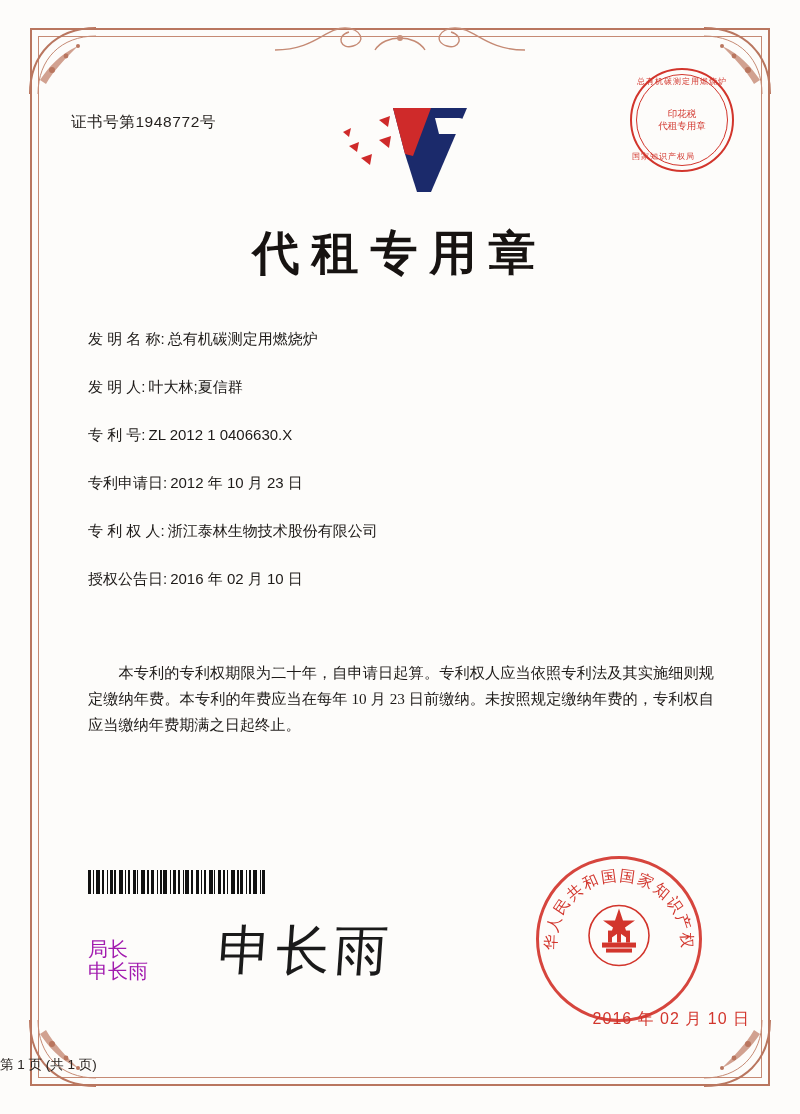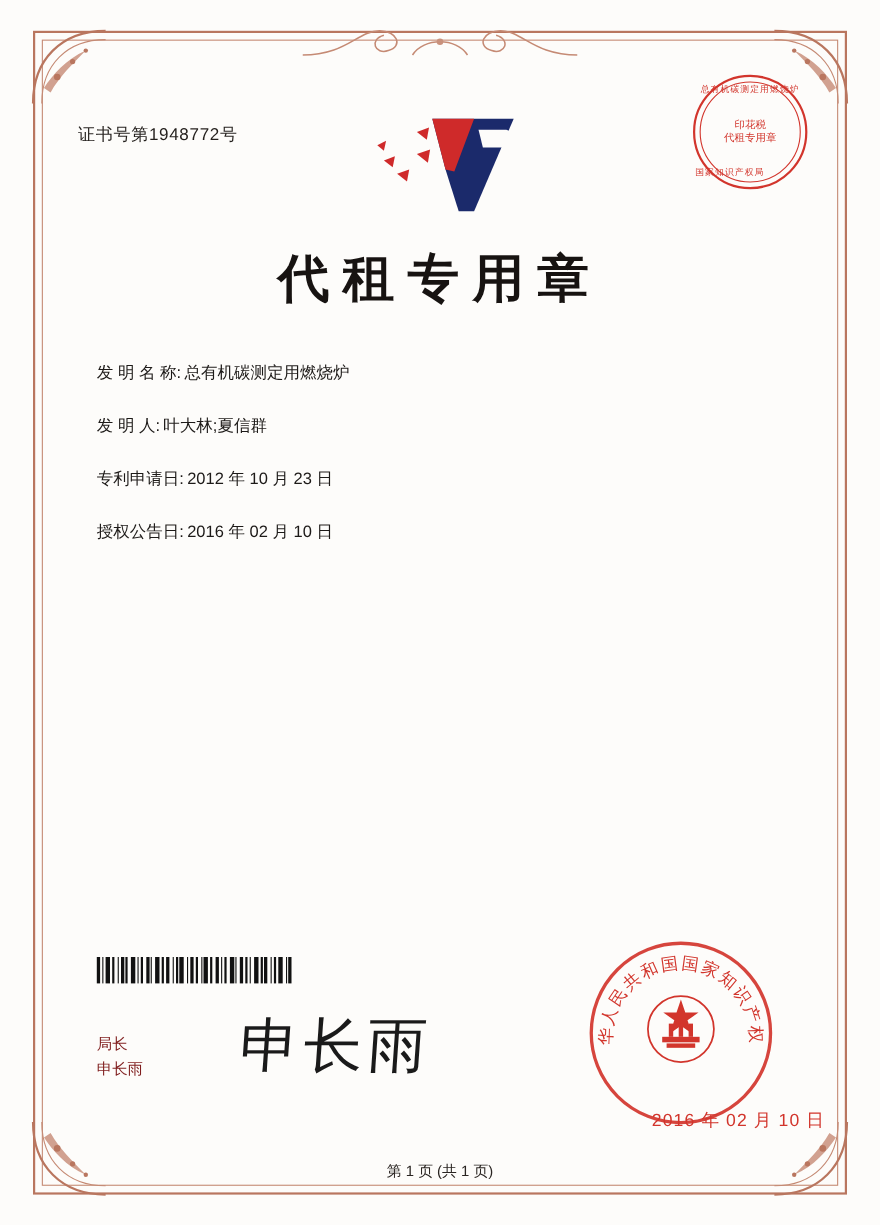--- a/index.html
+++ b/index.html
@@ -189,23 +189,23 @@
     display: block;
     background: #111;
     height: 100%;
   }
 
   
   .sig-label {
     position: absolute;
     left: 88px;
     top: 938px;
-    font-size: 14px;
+    font-size: 20px;
     line-height: 22px;
-    color: #7f1d1d;
+    color: #a21caf;
     font-family: "Liberation Sans", sans-serif;
   }
   .sig-script {
     position: absolute;
     left: 218px;
     top: 915px;
     font-size: 54px;
     color: #1a1a1a;
     font-family: "Liberation Serif", serif;
     letter-spacing: 4px;
@@ -254,21 +254,21 @@
     font-family: "Liberation Sans", sans-serif;
     white-space: nowrap;
     transform: translateX(40px);
   }
 
   .footer {
     position: absolute;
     left: 0;
     right: 0;
     bottom: 40px;
-    text-align: center;
+    text-align: left;
     font-size: 13.5px;
     color: #2a2522;
     font-family: "Liberation Sans", sans-serif;
   }
 </style>
 </head>
 <body>
 
 <div class="page">
 
@@ -352,30 +352,39 @@
   <div class="fields">
     <div class="field-row">
       <span class="field-label">发 明 名 称:</span>
       <span class="field-value">总有机碳测定用燃烧炉</span>
     </div>
     <div class="field-row">
       <span class="field-label">发 明 人:</span>
       <span class="field-value">叶大林;夏信群</span>
     </div>
     <div class="field-row">
+      <span class="field-label">专 利 号:</span>
+      <span class="field-value">ZL 2012 1 0406630.X</span>
+    </div>
+    <div class="field-row">
       <span class="field-label">专利申请日:</span>
       <span class="field-value">2012 年 10 月 23 日</span>
     </div>
     <div class="field-row">
+      <span class="field-label">专 利 权 人:</span>
+      <span class="field-value">浙江泰林生物技术股份有限公司</span>
+    </div>
+    <div class="field-row">
       <span class="field-label">授权公告日:</span>
       <span class="field-value">2016 年 02 月 10 日</span>
     </div>
   </div>
 
   <div class="body-text">
+    <p>本专利的专利权期限为二十年，自申请日起算。专利权人应当依照专利法及其实施细则规定缴纳年费。本专利的年费应当在每年 10 月 23 日前缴纳。未按照规定缴纳年费的，专利权自应当缴纳年费期满之日起终止。</p>
   </div>
 
   <div class="barcode">
     <i style="width:3px"></i>
       <i style="width:2px;background:transparent"></i>
     <i style="width:1px"></i>
       <i style="width:2px;background:transparent"></i>
     <i style="width:4px"></i>
       <i style="width:2px;background:transparent"></i>
     <i style="width:2px"></i>

